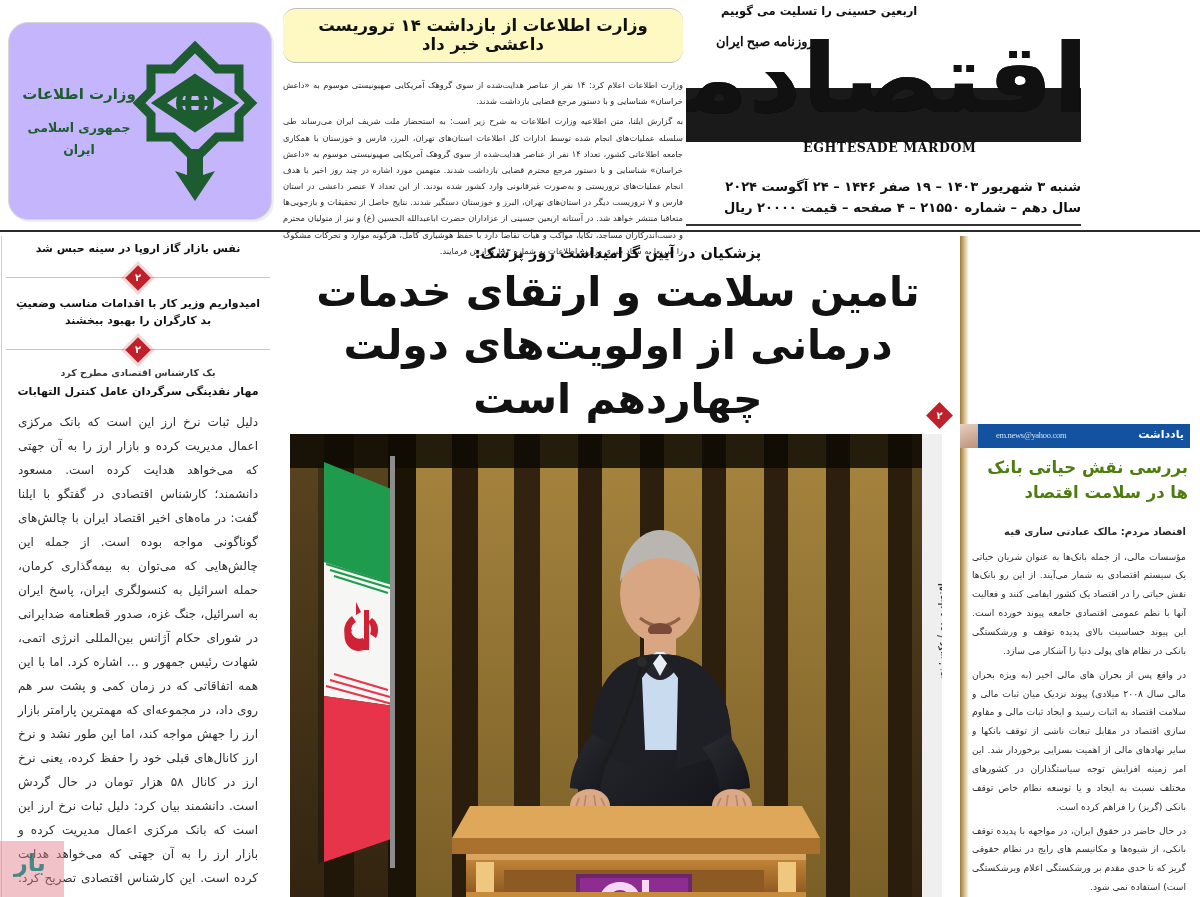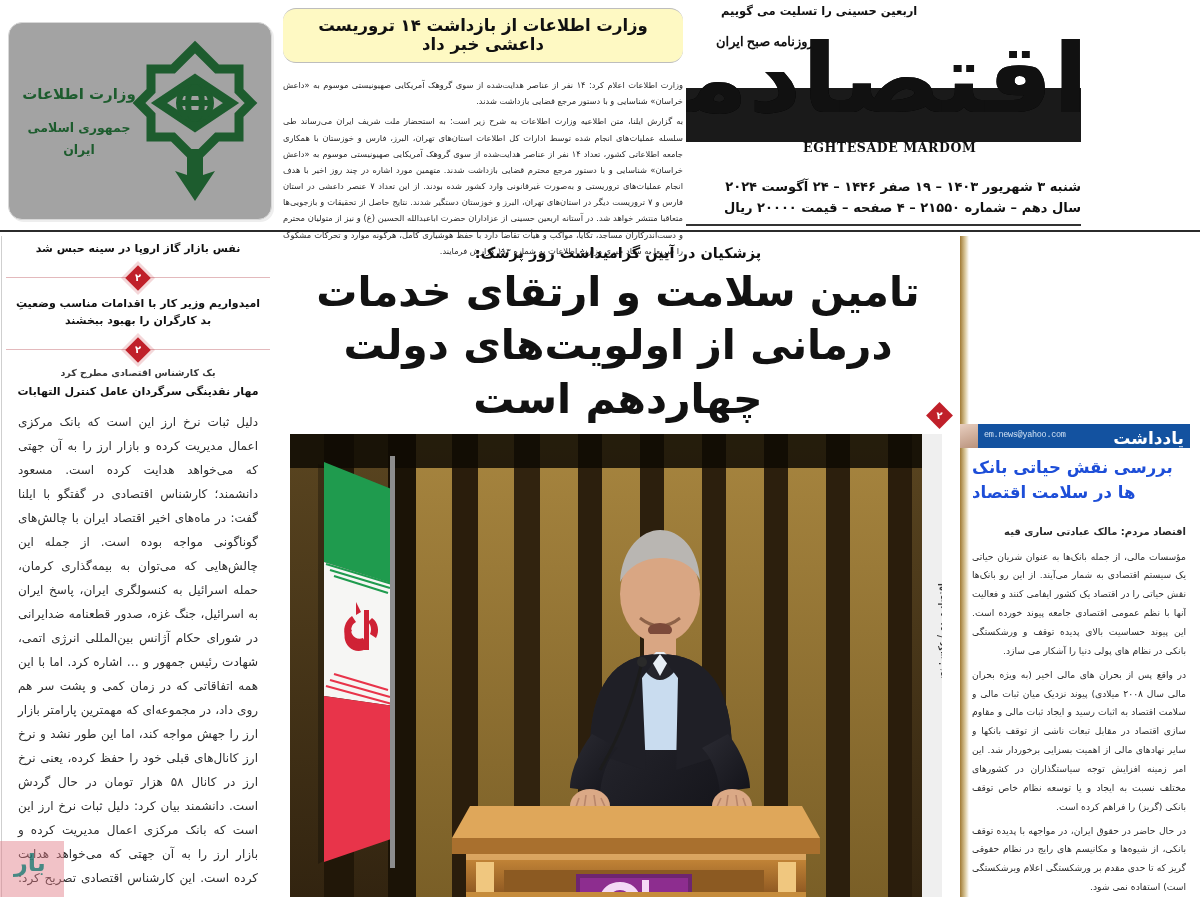--- a/index.html
+++ b/index.html
@@ -61,21 +61,21 @@
   .topnews-body{
     margin-top:14px;font-size:8.3px;line-height:1.95;text-align:justify;
     color:#2a2a2a;
   }
   .topnews-body p{margin:0 0 4px;}
   .topnews-rule{position:absolute;right:0;bottom:-4px;width:400px;height:2px;background:#333;}
 
   
   .emblem-box{
     position:absolute;left:8px;top:22px;width:262px;height:196px;
-    background:#a3a3a3;border:1px solid #d8d8d8;border-radius:14px;
+    background:#c4b5fd;border:1px solid #d8d8d8;border-radius:20px;
     box-shadow:2px 2px 0 #eee;
   }
   .emblem-svg{position:absolute;left:122px;top:16px;width:128px;height:164px;}
   .emblem-text{
     position:absolute;right:132px;top:58px;width:120px;text-align:center;
     color:#1d5c2e;font-weight:bold;line-height:1.75;
   }
   .emblem-text .l1{font-size:15px;display:block;}
   .emblem-text .l2{font-size:12.5px;display:block;margin-top:10px;}
   .topband-rule{position:absolute;left:0;top:230px;width:1200px;height:2px;background:#2b2b2b;}
@@ -149,33 +149,33 @@
   .rightcol{position:absolute;left:960px;top:236px;width:240px;height:661px;
     border-left:0;background:#fff;}
   .rc-frame{position:absolute;left:0;top:0;width:240px;height:661px;
     background:linear-gradient(90deg,#a07a35 0%,#d9c79a 5px,#fff 9px);}
   .rc-inner{position:absolute;left:9px;top:0;width:231px;height:661px;background:#fff;}
   .rc-banner{
     position:absolute;left:18px;top:188px;width:212px;height:24px;
     background:#1352a0;
   }
   .rc-banner .lbl{
-    position:absolute;right:6px;top:4px;font-size:17px;font-weight:bold;color:#fff;
+    position:absolute;right:6px;top:4px;font-size:11px;font-weight:bold;color:#fff;
   }
   .rc-banner .mail{
-    position:absolute;left:6px;top:6px;font-size:8.5px;color:#cfe0f3;
-    font-family:Liberation Mono, monospace;letter-spacing:-.3px;
+    position:absolute;left:18px;top:6px;font-size:8.5px;color:#cfe0f3;
+    font-family:Liberation Serif, serif;letter-spacing:-.3px;
   }
   .rc-avatar{
     position:absolute;left:0;top:188px;width:22px;height:24px;
     background:linear-gradient(160deg,#e8cfc0,#b78f78);
   }
   .rc-title{
     position:absolute;left:12px;top:220px;width:216px;
-    font-size:16.5px;font-weight:bold;line-height:1.5;text-align:left;color:#1d4ed8;
+    font-size:16.5px;font-weight:bold;line-height:1.5;text-align:right;color:#4d7c0f;
     letter-spacing:-.4px;
   }
   .rc-body{
     position:absolute;left:12px;top:286px;width:214px;height:372px;
     font-size:9.2px;line-height:2.05;text-align:justify;color:#2b2b2b;overflow:hidden;
   }
   .rc-body p{margin:0 0 5px;}
   .rc-body .lead{font-weight:bold;font-size:10px;}
 </style>
 </head>

